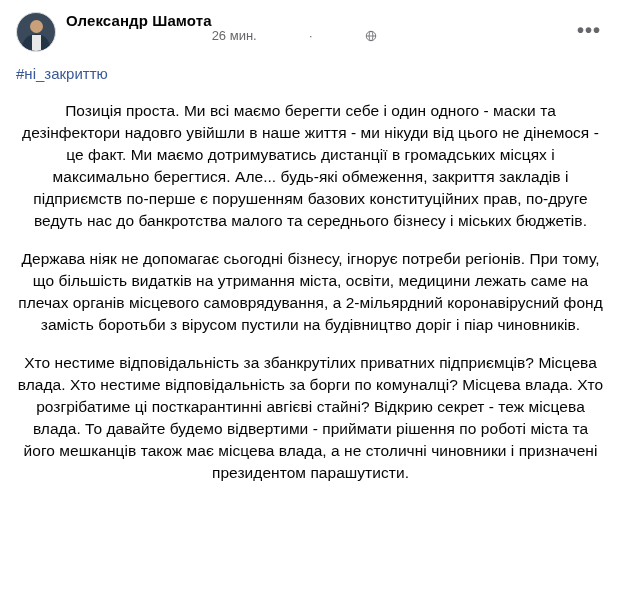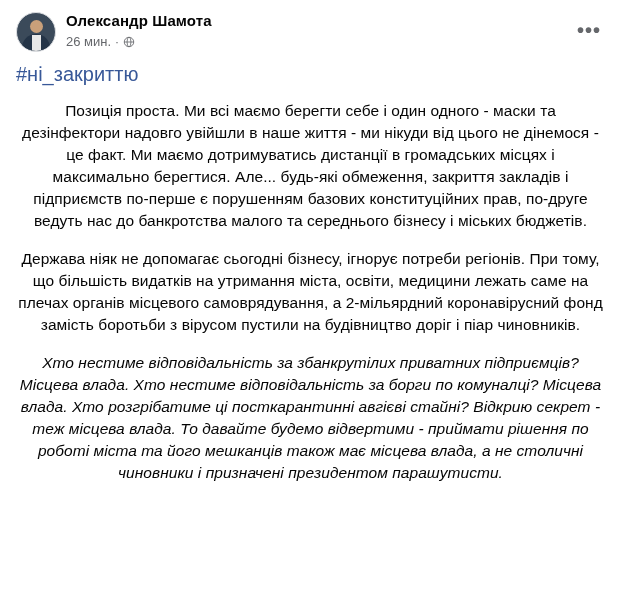--- a/index.html
+++ b/index.html
@@ -64,38 +64,39 @@
     top: 22px;
     width: 9px;
     height: 17px;
     margin-left: -4.5px;
     background: #e8e8e8;
   }
   .header-text {
     margin-left: 10px;
     padding-top: 1px;
     display: flex;
-    flex-direction: column;
+    flex-direction: row;
     justify-content: center;
     text-align: center;
   }
   .author-name {
     font-size: 15px;
     font-weight: bold;
     line-height: 20px;
     color: #050505;
     letter-spacing: .1px;
   }
   .meta-row {
     display: flex;
     align-items: center;
     font-size: 13px;
     color: #65676b;
     line-height: 16px;
-    margin-top: 3px;
+    margin-top: 17px;
+    gap: 48px;
   }
   .meta-time {
     color: #65676b;
   }
   .meta-dot {
     margin: 0 4px;
     color: #65676b;
     font-size: 12px;
   }
   .globe-icon {
@@ -126,37 +127,36 @@
     color: #65676b;
   }
   .post-body {
     padding-top: 6px;
     font-size: 15px;
     line-height: 21px;
     color: #050505;
   }
   .hashtag {
     color: #385898;
-    font-size: 20px;
+    font-size: 15px;
     line-height: 24px;
     display: block;
     margin-bottom: 14px;
     cursor: pointer;
   }
   .para {
     margin: 0 0 16px 0;
     font-size: 15.5px;
     line-height: 22px;
     color: #050505;
     letter-spacing: .05px;
     text-align: center;
   }
   .para:last-child {
     margin-bottom: 18px;
-    font-style: italic;
   }
 </style>
 </head>
 <body>
 
 <div class="post">
 
   <div class="post-header">
 
     <div class="avatar">

